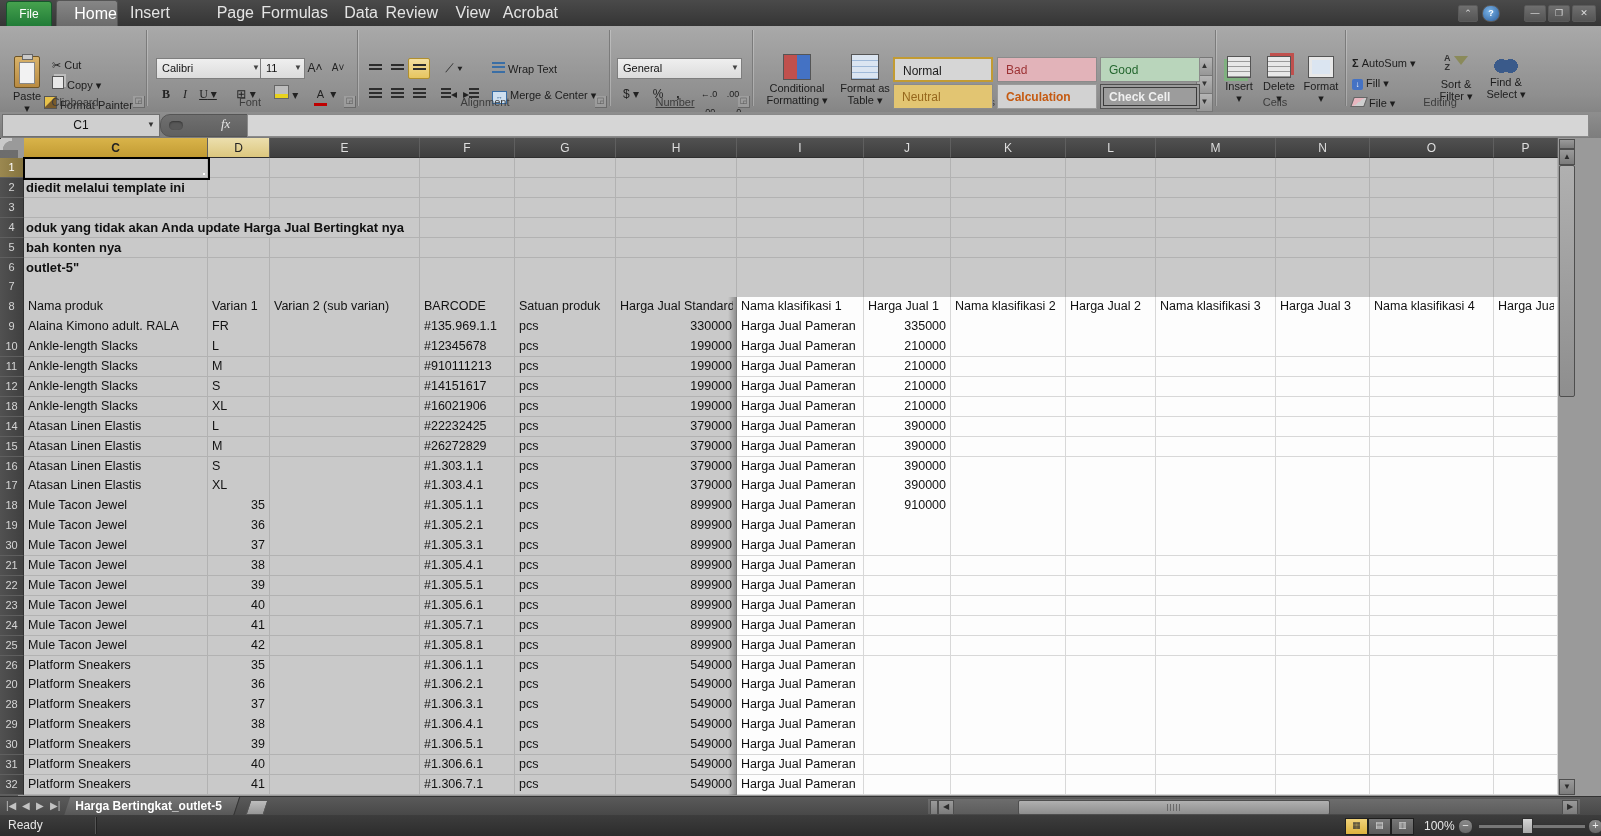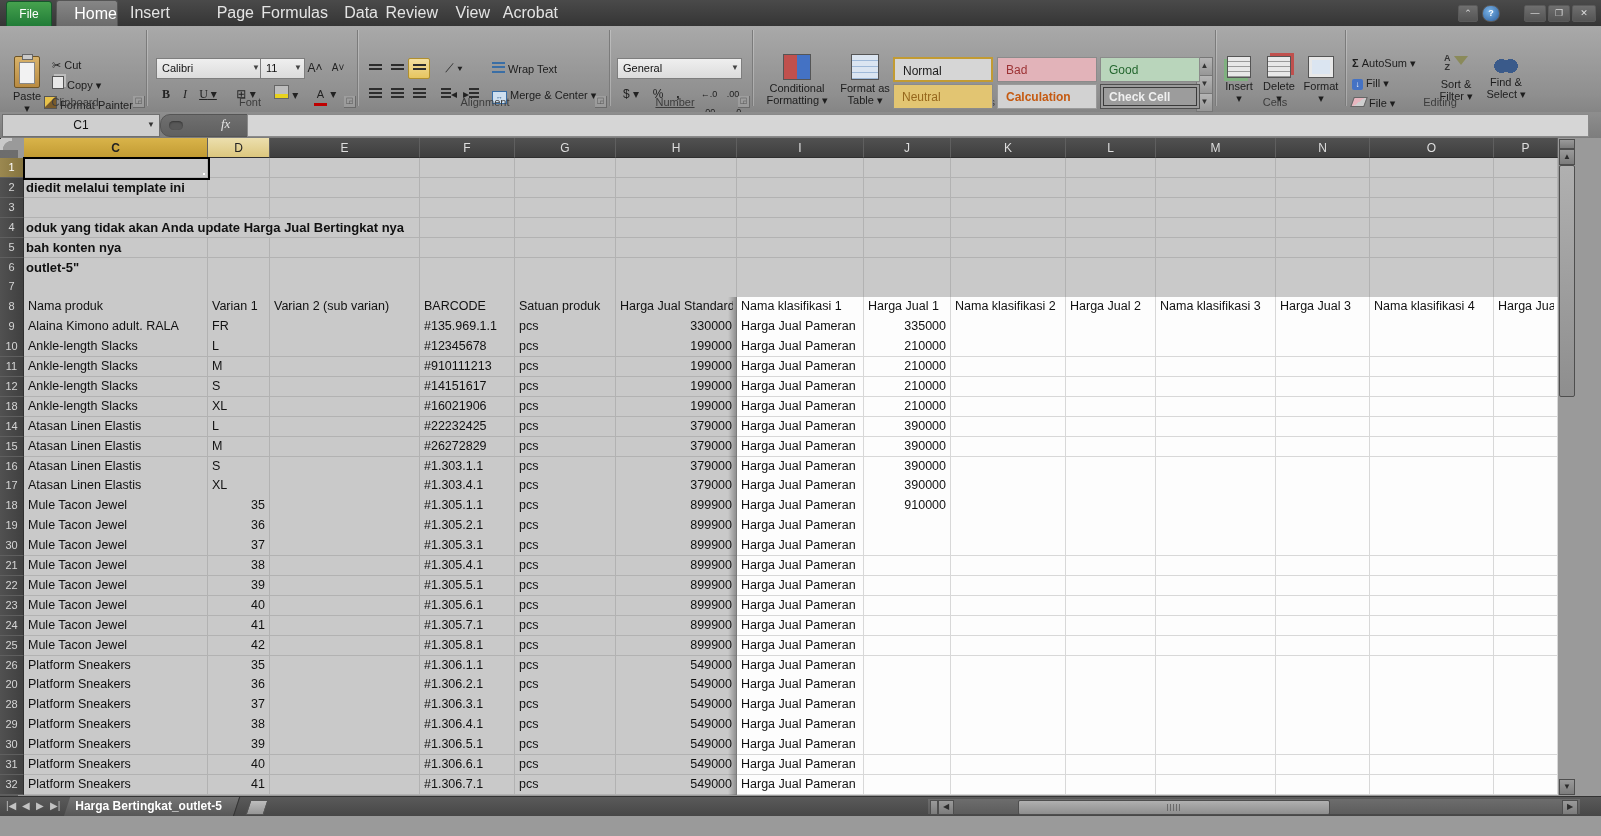--- a/index.html
+++ b/index.html
@@ -912,14 +912,26 @@
 
     <div class="abs sb" style="left:928px;top:2px;width:652px;height:15px;"></div>
     <div class="sb-btn" style="left:930px;top:3px;width:6px;height:13px;"></div>
     <div class="sb-btn" style="left:938px;top:3px;width:14px;height:13px;line-height:12px;">◀</div>
     <div class="sb-thumb" style="left:1018px;top:3px;width:310px;height:13px;">
       <span style="display:block;margin:3px auto;width:14px;height:7px;background:repeating-linear-gradient(90deg,#6a6a6a 0 1px,transparent 1px 3px);"></span>
     </div>
     <div class="sb-btn" style="left:1562px;top:3px;width:14px;height:13px;line-height:12px;">▶</div>
   </div>
 
+  <div id="statusbar" class="abs">
+    <div id="ready" class="abs">Ready</div>
+    <div id="st-sep" class="abs"></div>
+    <div class="viewbtn sel" style="left:1345px;">▦</div>
+    <div class="viewbtn" style="left:1368px;">▤</div>
+    <div class="viewbtn" style="left:1391px;">▥</div>
+    <div id="zoomtxt" class="abs">100%</div>
+    <div class="zbtn" style="left:1458px;">−</div>
+    <div id="zslider" class="abs"></div>
+    <div id="zthumb" class="abs"></div>
+    <div class="zbtn" style="left:1588px;">+</div>
+  </div>
 
 </div>
 
 </body></html>

